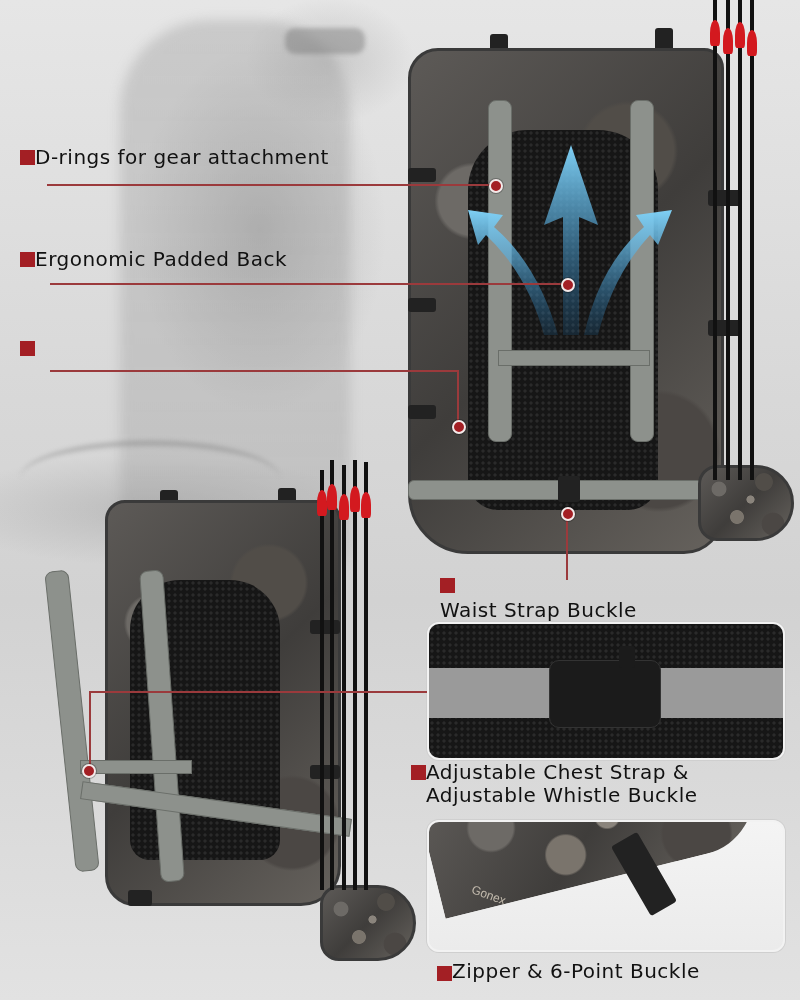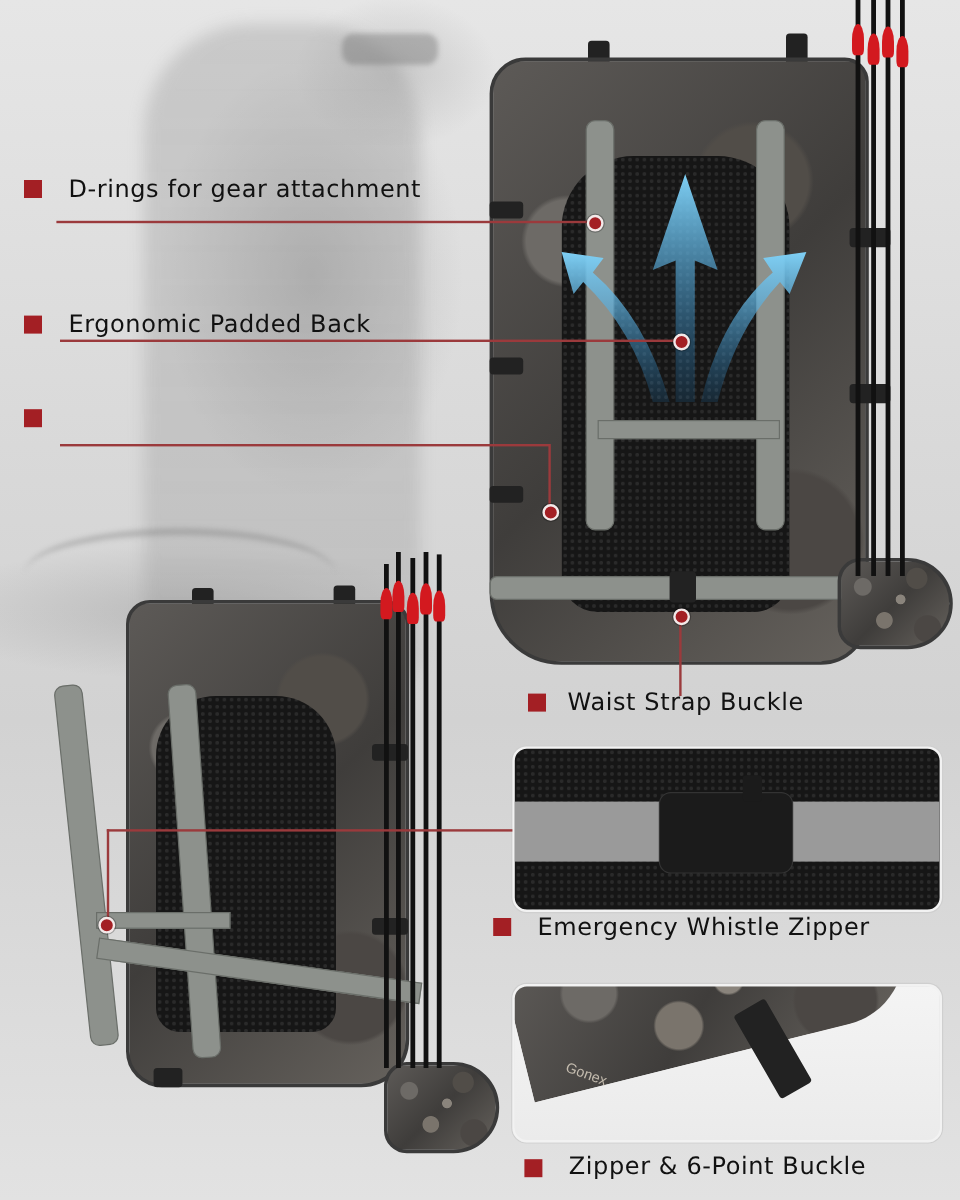--- a/index.html
+++ b/index.html
@@ -66,21 +66,21 @@
 
   
   .arrow-shaft { position: absolute; width: 4px; background: #111; }
   .fletch { position: absolute; width: 10px; height: 26px; background: #d3191f; border-radius: 50% 50% 20% 20%; }
 
   
   .airflow { position: absolute; }
 
   
   .label {
-    position: absolute; display: flex; align-items: flex-start; gap: 22px;
+    position: absolute; display: flex; align-items: flex-start; gap: 0;
     color: #111; font-size: 20px; letter-spacing: 0.5px; line-height: 23px;
   }
   .bullet { width: 15px; height: 15px; background: #a31f24; flex: none; margin-top: 4px; }
   .line { position: absolute; background: #9b3a3c; }
   .dot {
     position: absolute; width: 10px; height: 10px; border-radius: 50%;
     background: #a31f24; border: 2px solid #f3e9e9;
     box-shadow: 0 0 0 1px rgba(0,0,0,0.25);
   }
 
@@ -195,33 +195,34 @@
 <div class="dot" style="left:561px;top:507px;"></div>
 
 <div class="line" style="left:89px;top:691px;width:338px;height:2px;"></div>
 <div class="line" style="left:89px;top:691px;width:2px;height:78px;"></div>
 <div class="dot" style="left:82px;top:764px;"></div>
 
 <div class="label" style="left:20px;top:146px;">
   <span class="bullet"></span>
   <span>D-rings for gear attachment</span>
 </div>
-<div class="label" style="left:20px;top:259px;">
+<div class="label" style="left:20px;top:248px;">
   <span class="bullet"></span>
   <span>Ergonomic Padded Back</span>
 </div>
 <div class="label" style="left:20px;top:337px;">
   <span class="bullet"></span>
 </div>
-<div class="label" style="left:440px;top:574px;gap:18px;">
+<div class="label" style="left:440px;top:574px;gap:6px;flex-direction:column;">
   <span class="bullet"></span>
   <span>Waist Strap Buckle</span>
 </div>
 <div class="label" style="left:411px;top:761px;flex-direction:row;">
   <span class="bullet"></span>
   <span style="display:flex;flex-direction:column;">
-    <span>Emergency Whistle Zipper</span>
+    <span>Adjustable Chest Strap &amp;</span>
+    <span>Adjustable Whistle Buckle</span>
   </span>
 </div>
 <div class="label" style="left:437px;top:960px;align-items:center;">
   <span class="bullet"></span>
   <span>Zipper &amp; 6-Point Buckle</span>
 </div>
 
 </body></html>

